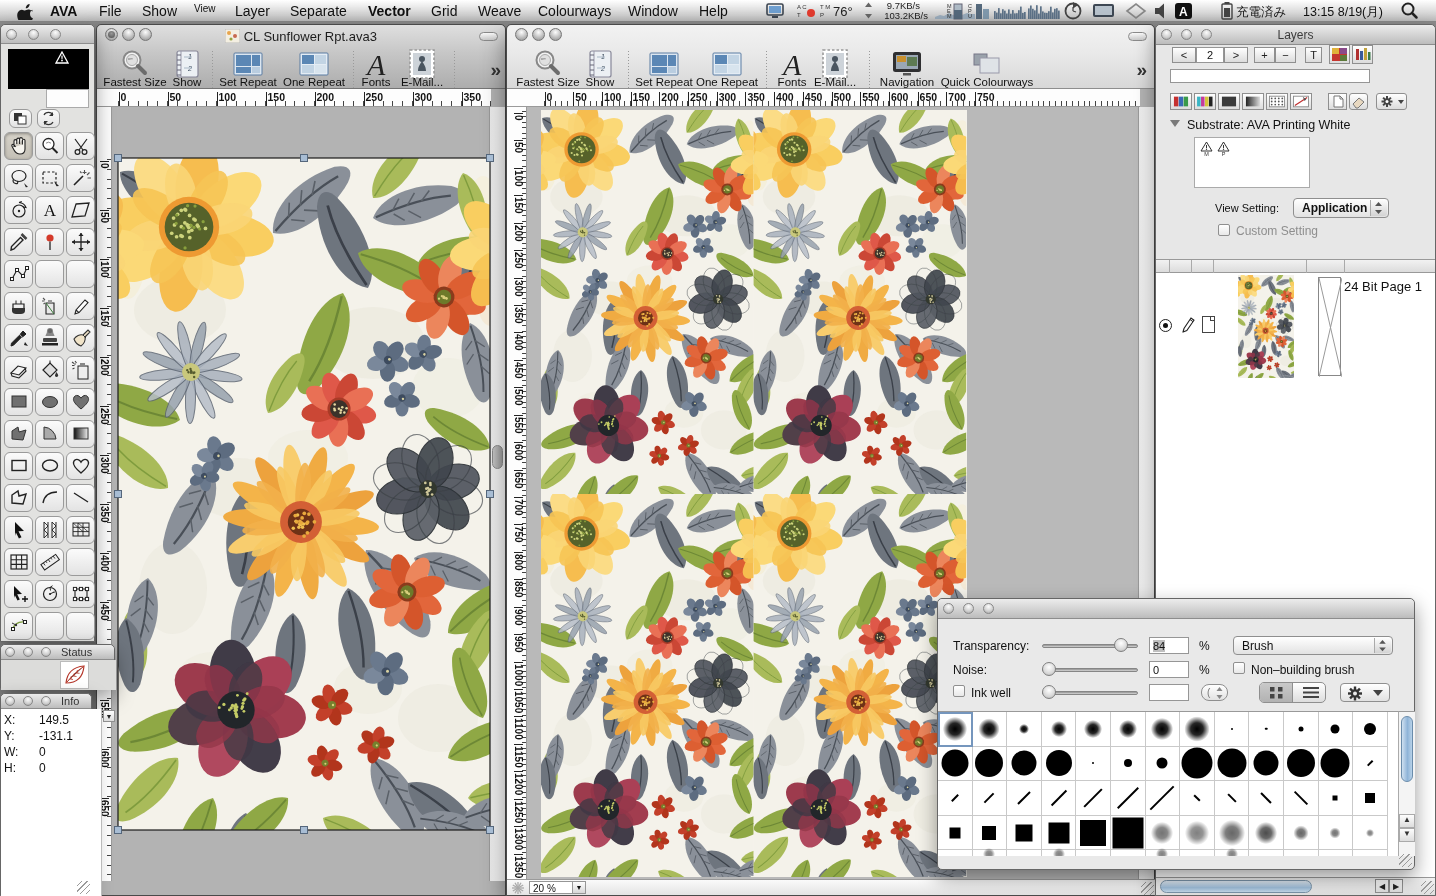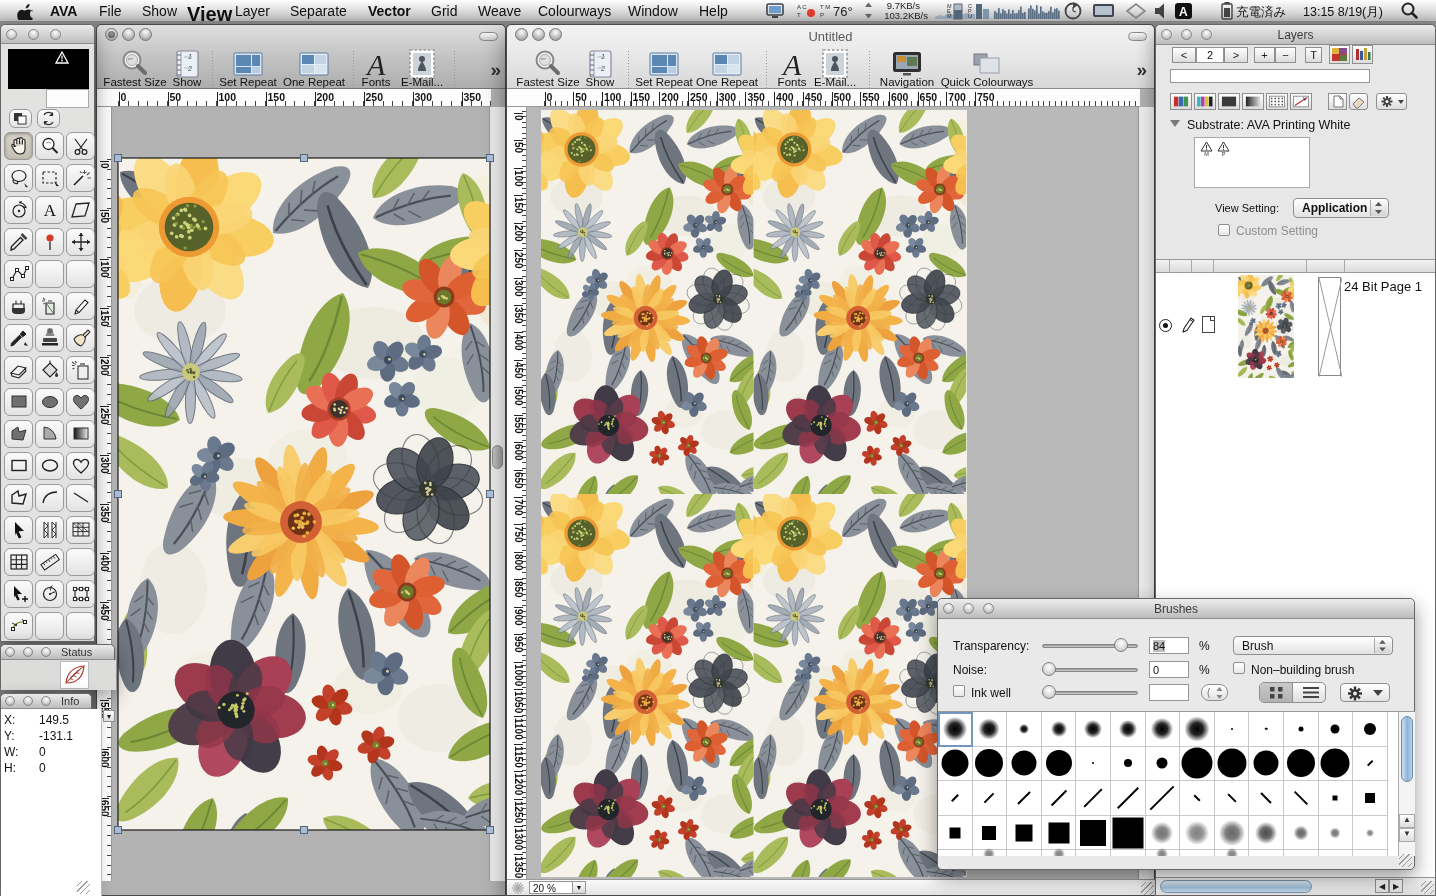--- a/index.html
+++ b/index.html
@@ -30,21 +30,21 @@
 .grip{position:absolute;width:13px;height:13px;background:
  repeating-linear-gradient(135deg,transparent 0 3px,#9b9b9b 3px 4px)}
 </style></head><body>
 <div class="abs" style="left:0;top:0;width:1436px;height:22px;background:linear-gradient(#ffffff,#d2d2d2 70%,#bcbcbc);border-bottom:1px solid #8a8a8a">
     <svg class="abs" style="left:17px;top:3px" width="16" height="17" viewBox="0 0 16 17">
       <path fill="#1a1a1a" d="M11.1 0c.1 1.1-.3 2.1-1 2.9-.7.8-1.8 1.4-2.8 1.3-.1-1 .4-2.1 1-2.8C9 .6 10.2 0 11.1 0zM13.9 5.7c-1.5.9-2.4 2.4-2.4 4.2 0 2 1.2 3.7 2.9 4.4-.4 1.1-.9 2-1.6 2.9-.9 1.2-1.8 2.3-3.1 2.3-1.2 0-1.6-.7-3-.7-1.4 0-1.9.7-3.1.7-1.3 0-2.2-1.2-3.1-2.4C-.9 15-2 11.2-.7 8.5c.8-1.7 2.4-2.8 4.1-2.8 1.2 0 2.2.8 3 .8.8 0 2-.9 3.4-.9.6 0 2.4.1 4.1 2.1z" transform="translate(1.5,1)"></path>
     </svg>
     <span class="abs" style="left:50px;top:3px;font-size:14px;color:#111;font-weight:bold">AVA</span>
     <span class="abs" style="left:99px;top:3px;font-size:14px;color:#111;font-weight:normal">File</span>
     <span class="abs" style="left:142px;top:3px;font-size:14px;color:#111;font-weight:normal">Show</span>
-    <span class="abs" style="left:187px;top:3px;font-size:20px;color:#111;font-weight:bold">View</span>
+    <span class="abs" style="left:194px;top:3px;font-size:10px;color:#111;font-weight:normal">View</span>
     <span class="abs" style="left:235px;top:3px;font-size:14px;color:#111;font-weight:normal">Layer</span>
     <span class="abs" style="left:290px;top:3px;font-size:14px;color:#111;font-weight:normal">Separate</span>
     <span class="abs" style="left:368px;top:3px;font-size:14px;color:#111;font-weight:bold">Vector</span>
     <span class="abs" style="left:431px;top:3px;font-size:14px;color:#111;font-weight:normal">Grid</span>
     <span class="abs" style="left:478px;top:3px;font-size:14px;color:#111;font-weight:normal">Weave</span>
     <span class="abs" style="left:538px;top:3px;font-size:14px;color:#111;font-weight:normal">Colourways</span>
     <span class="abs" style="left:628px;top:3px;font-size:14px;color:#111;font-weight:normal">Window</span>
     <span class="abs" style="left:699px;top:3px;font-size:14px;color:#111;font-weight:normal">Help</span>
     <svg class="abs" style="left:755px;top:0" width="681" height="22" viewBox="0 0 681 22">
       <rect x="12" y="4" width="16" height="11" rx="1.5" fill="none" stroke="#3c4550" stroke-width="1.6"></rect>
@@ -120,20 +120,26 @@
       <path d="M657 13l4.5 4.5" stroke="#222" stroke-width="2.5" stroke-linecap="round"></path>
     </svg>
   </div>
 <div class="win" style="left:96px;top:24px;width:410px;height:872px">
     <div class="tbar" style="height:64px"></div>
     <div class="tl" style="left:8px">
       <div class="abs" style="left:2px;top:2px;width:7px;height:7px;border-radius:50%;background:radial-gradient(circle at 50% 35%,#9a9a9a,#4e4e4e)"></div>
     </div>
     <div class="tl" style="left:25px"></div>
     <div class="tl" style="left:42px"></div>
+    <div class="ttext" style="font-size:13px"><svg width="15" height="14" viewBox="0 0 15 14" style="vertical-align:-2px">
+        <rect x="0" y="0" width="15" height="14" fill="#f4efe2" stroke="#bbb"></rect>
+        <circle cx="4" cy="4" r="2" fill="#e8a54c"></circle>
+        <circle cx="10" cy="7" r="2" fill="#c86a50"></circle>
+        <circle cx="6" cy="10" r="1.6" fill="#98a43f"></circle>
+      </svg> CL Sunflower Rpt.ava3</div>
     <div class="abs" style="right:7px;top:7px;width:19px;height:9px;border-radius:5px;background:linear-gradient(#fafafa,#c9c9c9);border:1px solid #8a8a8a"></div>
     <div class="abs" style="left:21px;top:24px;width:34px;height:30px"><svg width="34" height="30" viewBox="0 0 34 30">
         <circle cx="14" cy="11" r="8.5" fill="radial-gradient"></circle>
         <circle cx="14" cy="11" r="8.5" fill="#f2f2f2" stroke="#888" stroke-width="2"></circle>
         <circle cx="14" cy="11" r="5.5" fill="#e0e0e0" stroke="#aaa"></circle>
         <text x="10" y="14" font-size="7" fill="#666">“”</text>
         <path d="M20 17l7 7" stroke="#6c6c6c" stroke-width="4" stroke-linecap="round"></path>
       </svg></div>
     <div class="tblabel" style="left:38px;top:51px;font-size:11.5px">Fastest Size</div>
     <div class="abs" style="left:73px;top:24px;width:34px;height:30px"><svg width="34" height="30" viewBox="0 0 34 30">
@@ -207,21 +213,20 @@
     <div class="abs" style="left:15px;top:82px;width:379px;height:774px;background:#b3b3b3"></div>
     <div class="abs" style="right:0;top:82px;width:16px;height:774px;background:linear-gradient(90deg,#ececec,#fafafa);border-left:1px solid #9a9a9a">
       <div class="abs" style="left:2px;top:338px;width:11px;height:24px;border-radius:6px;background:linear-gradient(90deg,#c7c7c7,#9f9f9f);border:1px solid #8a8a8a"></div>
     </div>
   </div>
 <div class="win" style="left:506px;top:24px;width:649px;height:872px">
     <div class="tbar2" style="height:64px"></div>
     <div class="tl" style="left:8px"></div>
     <div class="tl" style="left:25px"></div>
     <div class="tl" style="left:42px"></div>
-    <div class="ttext" style="color:#5a5a5a">Untitled</div>
     <div class="abs" style="right:7px;top:7px;width:19px;height:9px;border-radius:5px;background:linear-gradient(#fafafa,#c9c9c9);border:1px solid #8a8a8a"></div>
     <div class="abs" style="left:24px;top:24px;width:34px;height:30px"><svg width="34" height="30" viewBox="0 0 34 30">
         <circle cx="14" cy="11" r="8.5" fill="radial-gradient"></circle>
         <circle cx="14" cy="11" r="8.5" fill="#f2f2f2" stroke="#888" stroke-width="2"></circle>
         <circle cx="14" cy="11" r="5.5" fill="#e0e0e0" stroke="#aaa"></circle>
         <text x="10" y="14" font-size="7" fill="#666">“”</text>
         <path d="M20 17l7 7" stroke="#6c6c6c" stroke-width="4" stroke-linecap="round"></path>
       </svg></div>
     <div class="tblabel" style="left:41px;top:51px;font-size:11.5px">Fastest Size</div>
     <div class="abs" style="left:76px;top:24px;width:34px;height:30px"><svg width="34" height="30" viewBox="0 0 34 30">
@@ -1223,21 +1228,20 @@
     <div class="abs" style="left:4px;bottom:2px;width:152px;height:13px;border-radius:7px;background:linear-gradient(#dfe9f2,#9dbcd8 60%,#c2d7e8);border:1px solid #7a93a8"></div>
     <div class="mbtn" style="right:46px;bottom:2px;width:14px;height:14px;font-size:8px;line-height:13px">◀</div>
     <div class="mbtn" style="right:32px;bottom:2px;width:14px;height:14px;font-size:8px;line-height:13px">▶</div>
     <div class="grip" style="right:1px;bottom:1px"></div>
   </div>
 <div class="palette" style="left:937px;top:598px;width:478px;height:272px;border-radius:5px;background:#e9e9e9">
     <div class="ptbar" style="height:20px"></div>
     <div class="ptl" style="left:5px;top:4px"></div>
     <div class="ptl" style="left:25px;top:4px"></div>
     <div class="ptl" style="left:45px;top:4px"></div>
-    <div class="pttext" style="top:3px;font-size:12px">Brushes</div>
     <div class="lbl12" style="left:15px;top:40px">Transparency:</div>
     <div class="slider" style="left:104px;top:45px;width:96px"></div>
     <div class="sthumb" style="left:176px;top:39px"></div>
     <div class="field" style="left:211px;top:38px;width:40px;height:17px;padding:2px 3px"><span style="background:#bfbfbf">84</span></div>
     <div class="lbl12" style="left:261px;top:40px">%</div>
     <div class="popup" style="left:295px;top:37px;width:160px;height:19px;line-height:18px;padding-left:8px">Brush<span class="pstep"><svg width="15" height="15" viewBox="0 0 15 16">
           <path d="M7.5 2l3.5 4h-7z" fill="#555"></path>
           <path d="M7.5 14l3.5-4h-7z" fill="#555"></path>
         </svg></span></div>
     <div class="lbl12" style="left:15px;top:64px">Noise:</div>

